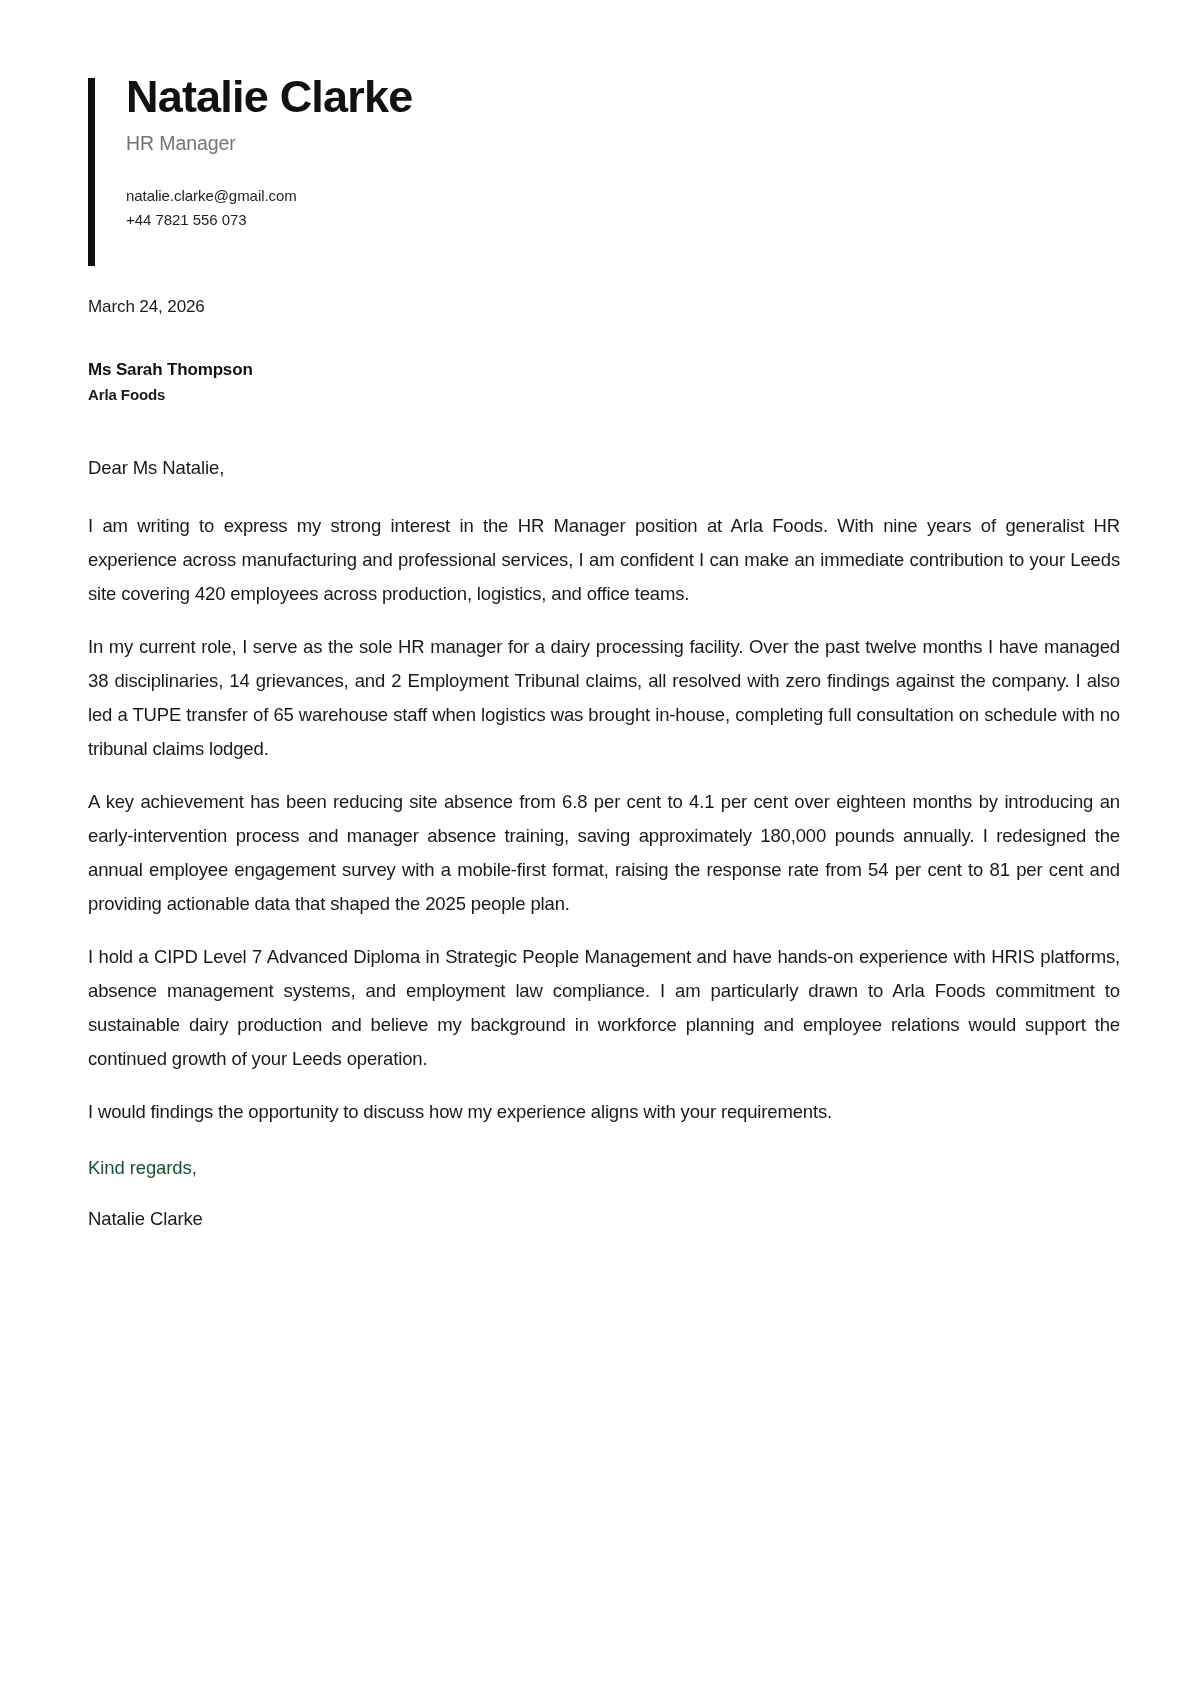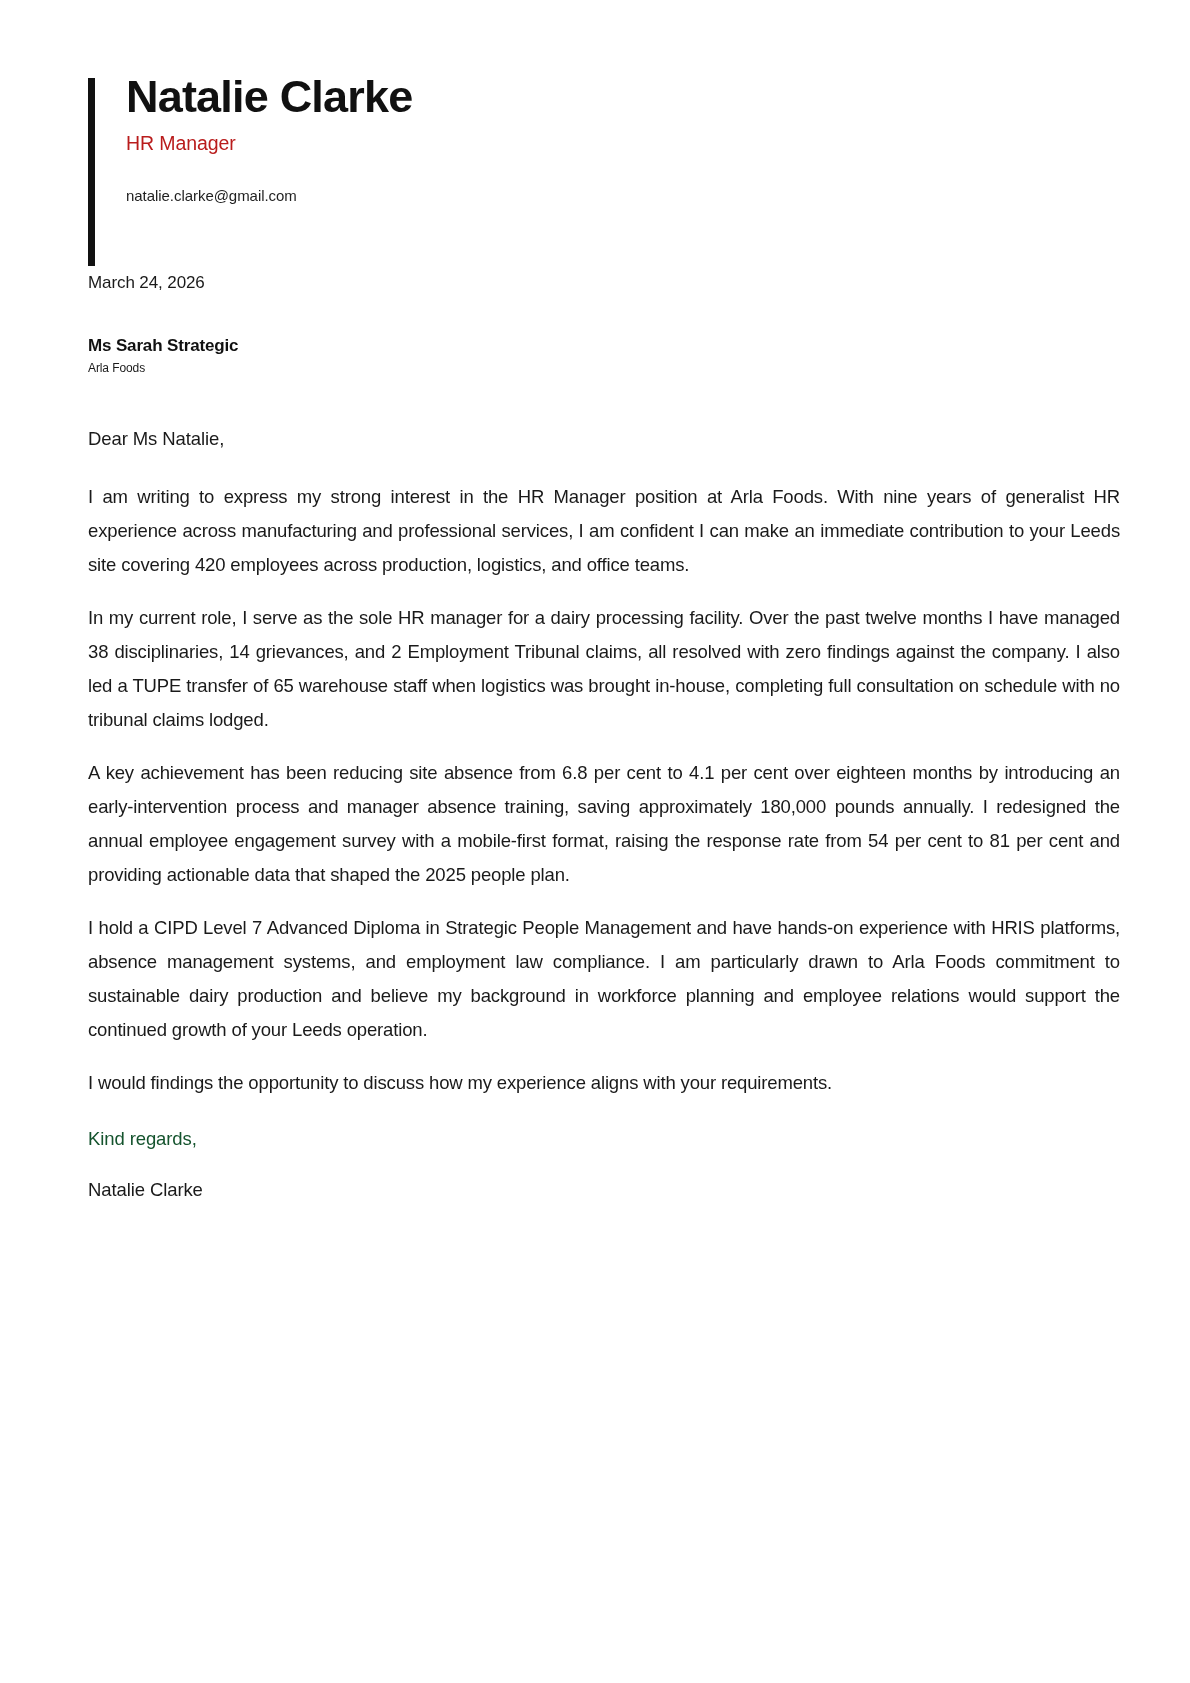--- a/index.html
+++ b/index.html
@@ -42,21 +42,21 @@
     font-weight: 700;
     letter-spacing: -0.8px;
     line-height: 1.12;
     margin: 0 0 10px 0;
     color: #111111;
   }
   .job-title {
     font-size: 19.5px;
     font-weight: 400;
     line-height: 1.2;
-    color: #b91c1c;
+    color: #737373;
     margin: 0 0 28px 0;
     letter-spacing: -0.1px;
   }
   .contact-line {
     font-size: 15px;
     line-height: 1.62;
     color: #1f1f1f;
     letter-spacing: -0.05px;
   }
 
@@ -72,22 +72,22 @@
     letter-spacing: -0.1px;
   }
   .recipient-name {
     font-size: 17px;
     font-weight: 700;
     line-height: 1.5;
     color: #111111;
     letter-spacing: -0.15px;
   }
   .recipient-company {
-    font-size: 12px;
-    font-weight: 400;
+    font-size: 15px;
+    font-weight: 700;
     line-height: 1.55;
     color: #1a1a1a;
     letter-spacing: -0.1px;
   }
 
   
   .salutation {
     font-size: 18.5px;
     line-height: 1.5;
     color: #1a1a1a;
@@ -123,26 +123,27 @@
 <div class="page">
 
   <div class="header">
     <div class="header-bar"></div>
 
     <h1 class="name">Natalie Clarke</h1>
     <div class="job-title">HR Manager</div>
 
     <div class="contact-block">
       <div class="contact-line">natalie.clarke@gmail.com</div>
+      <div class="contact-line">+44 7821 556 073</div>
     </div>
   </div>
 
   <div class="meta">
     <div class="date">March 24, 2026</div>
-    <div class="recipient-name">Ms Sarah Strategic</div>
+    <div class="recipient-name">Ms Sarah Thompson</div>
     <div class="recipient-company">Arla Foods</div>
   </div>
 
   <div class="letter-body">
     <div class="salutation">Dear Ms Natalie,</div>
 
     <p class="body-paragraph">I am writing to express my strong interest in the HR Manager position at Arla Foods. With nine years of generalist HR experience across manufacturing and professional services, I am confident I can make an immediate contribution to your Leeds site covering 420 employees across production, logistics, and office teams.</p>
     <p class="body-paragraph">In my current role, I serve as the sole HR manager for a dairy processing facility. Over the past twelve months I have managed 38 disciplinaries, 14 grievances, and 2 Employment Tribunal claims, all resolved with zero findings against the company. I also led a TUPE transfer of 65 warehouse staff when logistics was brought in-house, completing full consultation on schedule with no tribunal claims lodged.</p>
     <p class="body-paragraph">A key achievement has been reducing site absence from 6.8 per cent to 4.1 per cent over eighteen months by introducing an early-intervention process and manager absence training, saving approximately 180,000 pounds annually. I redesigned the annual employee engagement survey with a mobile-first format, raising the response rate from 54 per cent to 81 per cent and providing actionable data that shaped the 2025 people plan.</p>
     <p class="body-paragraph">I hold a CIPD Level 7 Advanced Diploma in Strategic People Management and have hands-on experience with HRIS platforms, absence management systems, and employment law compliance. I am particularly drawn to Arla Foods commitment to sustainable dairy production and believe my background in workforce planning and employee relations would support the continued growth of your Leeds operation.</p>

